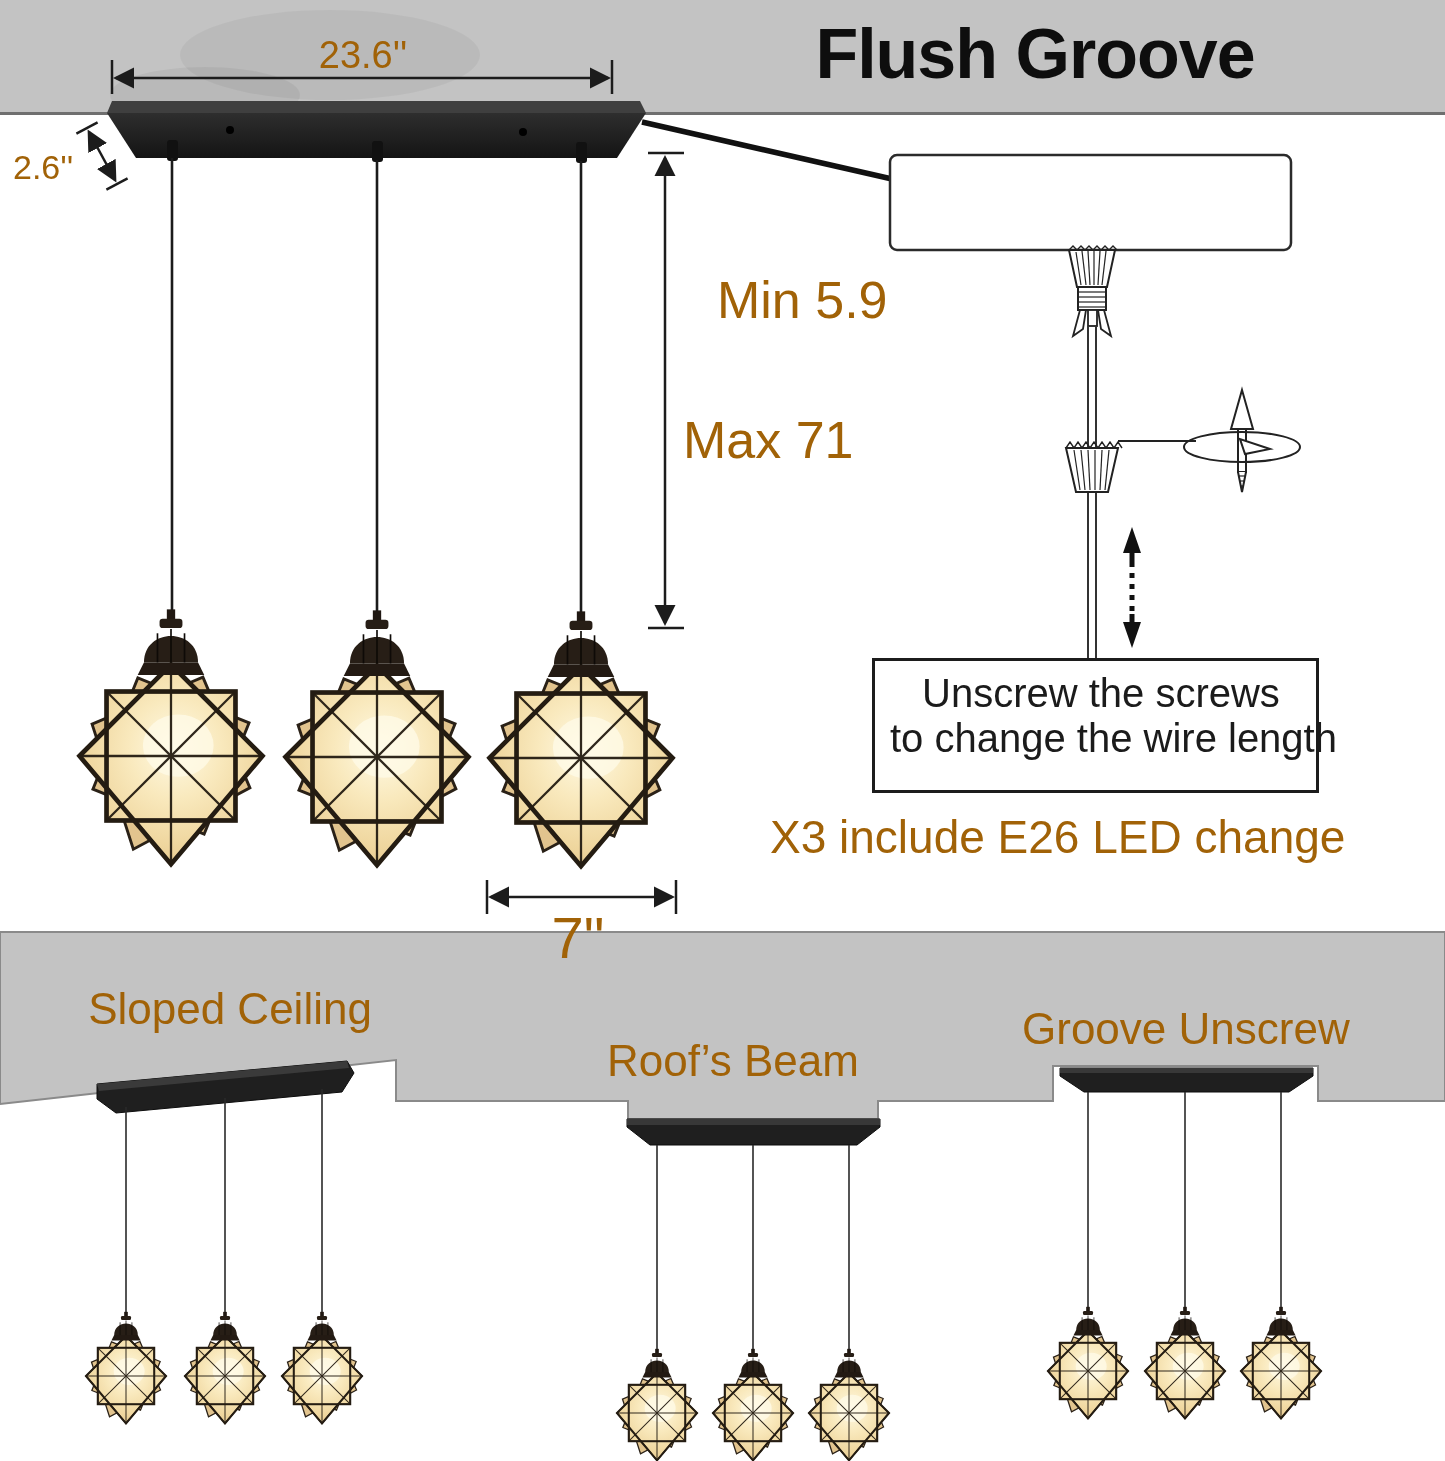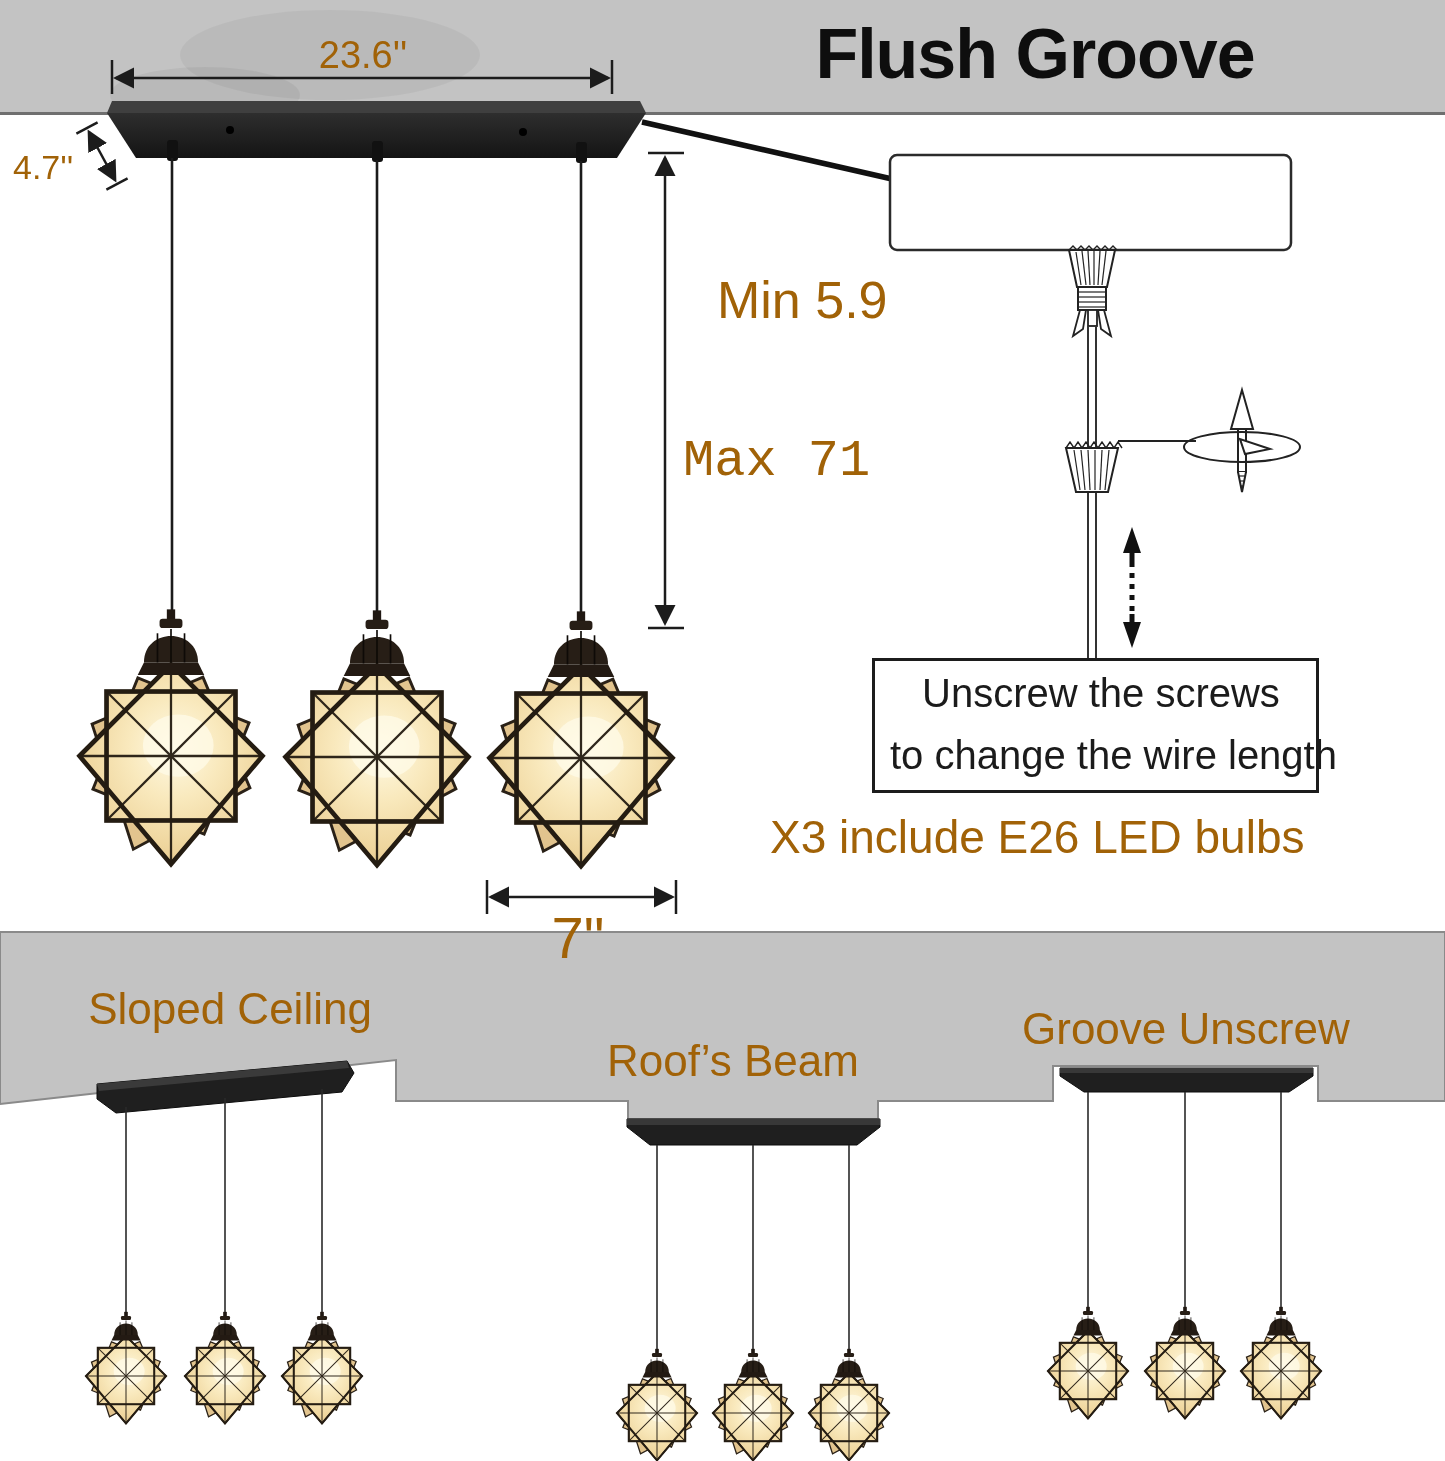--- a/index.html
+++ b/index.html
@@ -235,30 +235,30 @@
     <use href="#starSym" transform="translate(1088,1371) scale(0.455)"></use>
     <use href="#starSym" transform="translate(1185,1371) scale(0.455)"></use>
     <use href="#starSym" transform="translate(1281,1371) scale(0.455)"></use>
   </g>
 </svg>
 
   <div class="txt title" style="left:775px;top:14px;width:520px;">Flush Groove</div>
 
   <div class="txt dim" style="left:283px;top:34px;width:160px;text-align:center;">23.6''</div>
 
-  <div class="txt" style="left:13px;top:148px;font-size:34px;">4.7''</div>
+  <div class="txt" style="left:13px;top:148px;font-size:34px;">2.6''</div>
 
   <div class="txt adj" style="left:717px;top:270px;">Min 5.9</div>
-  <div class="txt adj" style="left:683px;top:432px;font-family:Liberation Mono, monospace;">Max 71</div>
+  <div class="txt adj" style="left:683px;top:410px;">Max 71</div>
 
   <div class="note-box">
     <div class="note-line" style="top:10px;margin-left:32px;">Unscrew the screws</div>
-    <div class="note-line" style="top:72px;text-align:center;">to change the wire length</div>
+    <div class="note-line" style="top:55px;text-align:center;">to change the wire length</div>
   </div>
 
-  <div class="txt" style="left:770px;top:810px;font-size:46px;">X3 include E26 LED bulbs</div>
+  <div class="txt" style="left:770px;top:810px;font-size:46px;">X3 include E26 LED change</div>
 
   <div class="txt" style="left:503px;top:904px;width:150px;text-align:center;font-size:58px;">7"</div>
 
   <div class="txt scene-label" style="left:75px;top:984px;width:310px;">Sloped Ceiling</div>
   <div class="txt scene-label" style="left:598px;top:1036px;width:270px;">Roof’s Beam</div>
   <div class="txt scene-label" style="left:1022px;top:1004px;width:315px;">Groove Unscrew</div>
 </div>
 
 </body></html>

